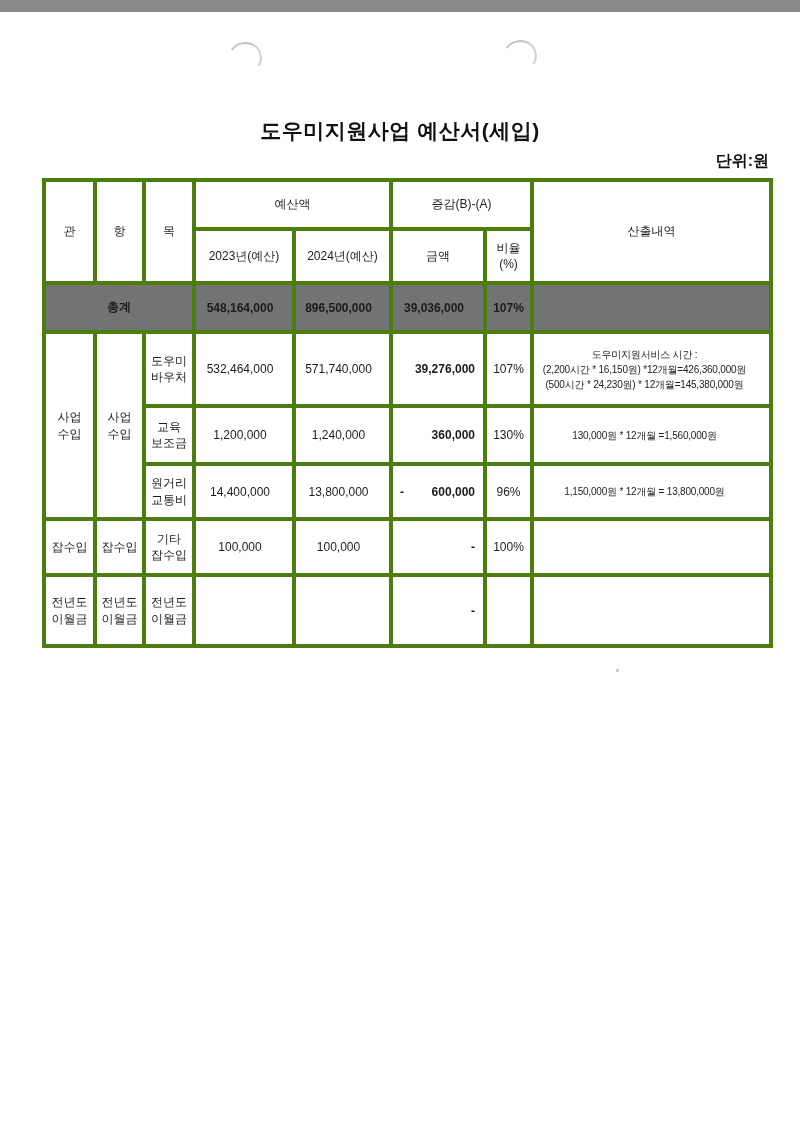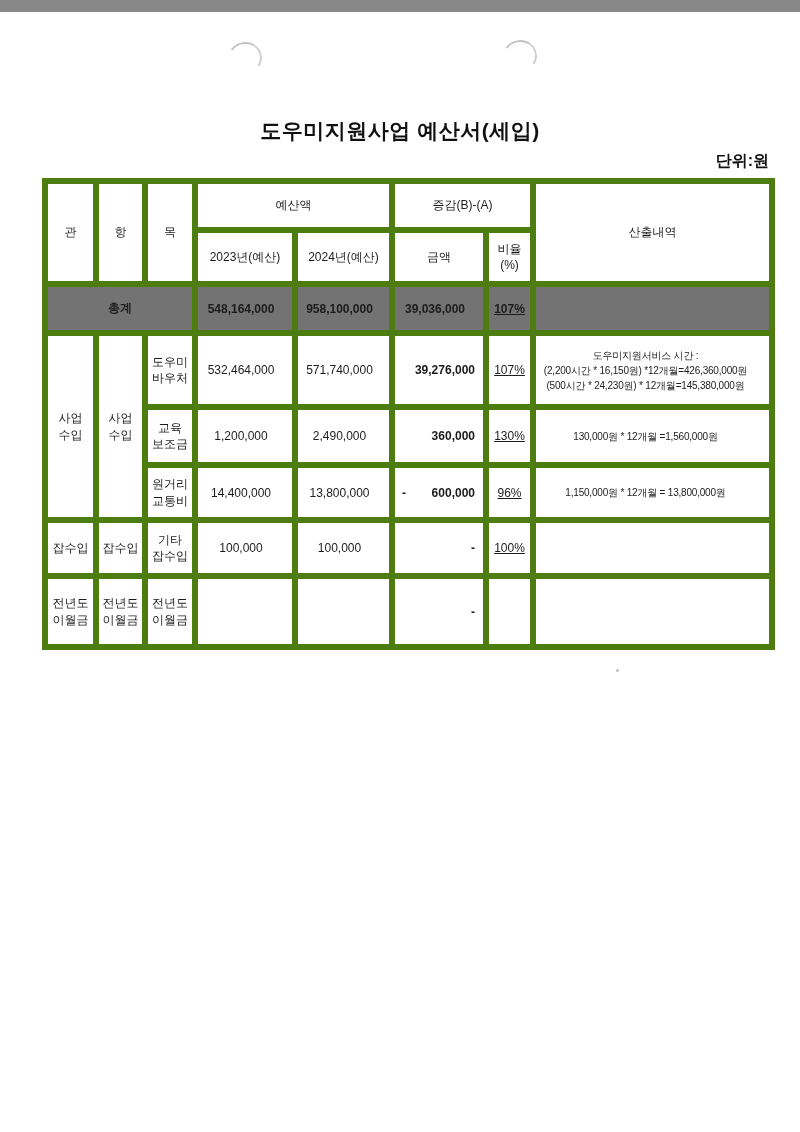--- a/index.html
+++ b/index.html
@@ -56,21 +56,21 @@
   table.budget {
     position: absolute;
     left: 42px; top: 166px;
     width: 727px;
     border-collapse: collapse;
     table-layout: fixed;
     font-size: 12px;
     color: #1c1c1c;
   }
   table.budget th, table.budget td {
-    border: 6px solid #4d7c0f;
+    border: 4px solid #4d7c0f;
     vertical-align: middle;
     text-align: center;
     font-weight: 400;
     overflow: hidden;
   }
   table.budget { border: 2px solid #1f1f1f; }
   table.budget th { font-weight: 400; }
   tr.hrow1 { height: 49px; }
   tr.hrow2 { height: 54px; }
   tr.trow  { height: 49px; }
@@ -87,21 +87,21 @@
   tr.trow { background: #737373; }
   td.amt { padding: 0; }
   .amt-flex {
     display: flex;
     justify-content: space-between;
     align-items: center;
     padding-left: 7px;
     padding-right: 8px;
     font-weight: 700;
   }
-  td.ratio { font-weight: 700; text-decoration: underline; }
+  td.ratio { font-weight: 700; }
   td.detail {
     text-align: left;
     font-size: 10px;
     font-weight: 400;
     padding: 4px 19px 4px 5px;
     line-height: 1.5;
     letter-spacing: -0.2px;
   }
 </style>
 </head>
@@ -141,21 +141,21 @@
       <th>2023년(예산)</th>
       <th>2024년(예산)</th>
       <th>금액</th>
       <th class="pre">비율
 (%)</th>
     </tr>
 
     <tr class="trow">
       <td colspan="3">총계</td>
       <td class="num">548,164,000</td>
-      <td class="num">958,100,000</td>
+      <td class="num">896,500,000</td>
       <td class="num">39,036,000</td>
       <td class="ratio">107%</td>
       <td></td>
     </tr>
 
     <tr class="r0">
       <td class="pre" rowspan="3">사업
 수입</td>
       <td class="pre" rowspan="3">사업
 수입</td>
@@ -172,21 +172,21 @@
       <td class="ratio">107%</td>
       <td class="detail pre">도우미지원서비스 시간 :
 (2,200시간 * 16,150원) *12개월=426,360,000원
 (500시간 * 24,230원) * 12개월=145,380,000원</td>
     </tr>
 
     <tr class="r1">
       <td class="pre">교육
 보조금</td>
       <td class="num">1,200,000</td>
-      <td class="num">2,490,000</td>
+      <td class="num">1,240,000</td>
       <td class="amt">
         <div class="amt-flex">
           <span></span>
           <span>360,000</span>
         </div>
       </td>
       <td class="ratio">130%</td>
       <td class="detail pre">130,000원 * 12개월 =1,560,000원</td>
     </tr>
 

